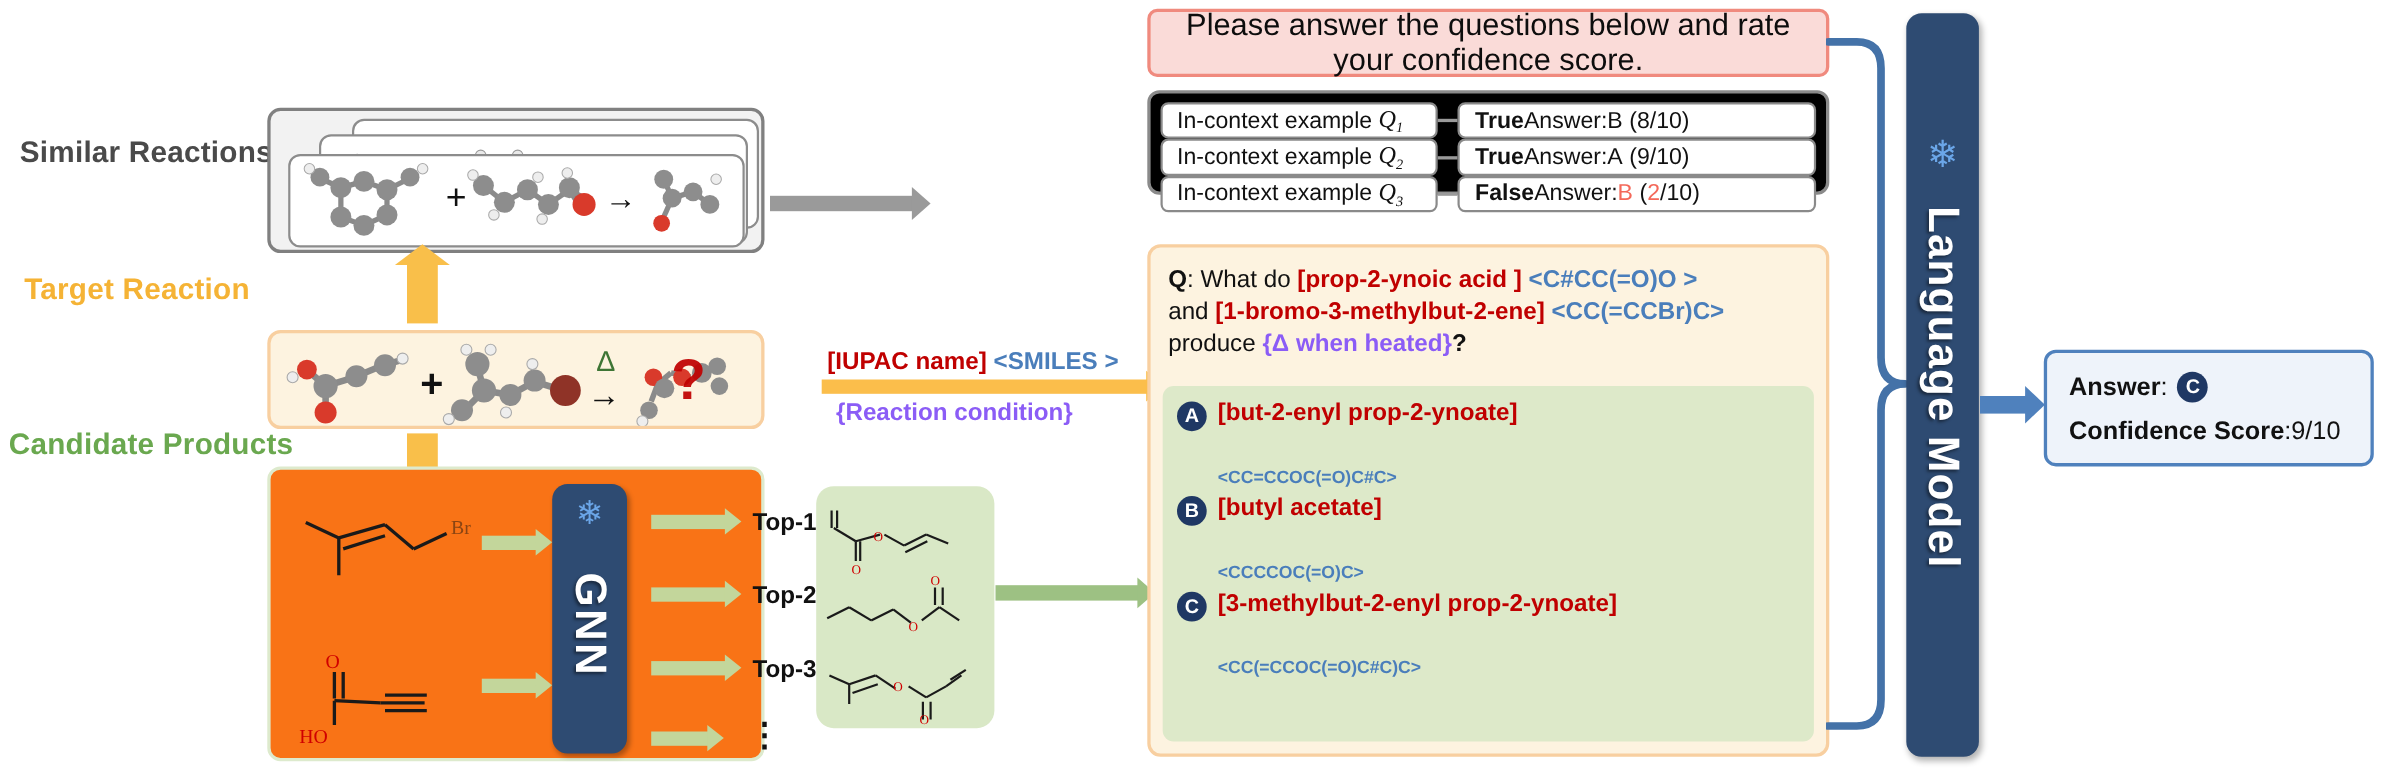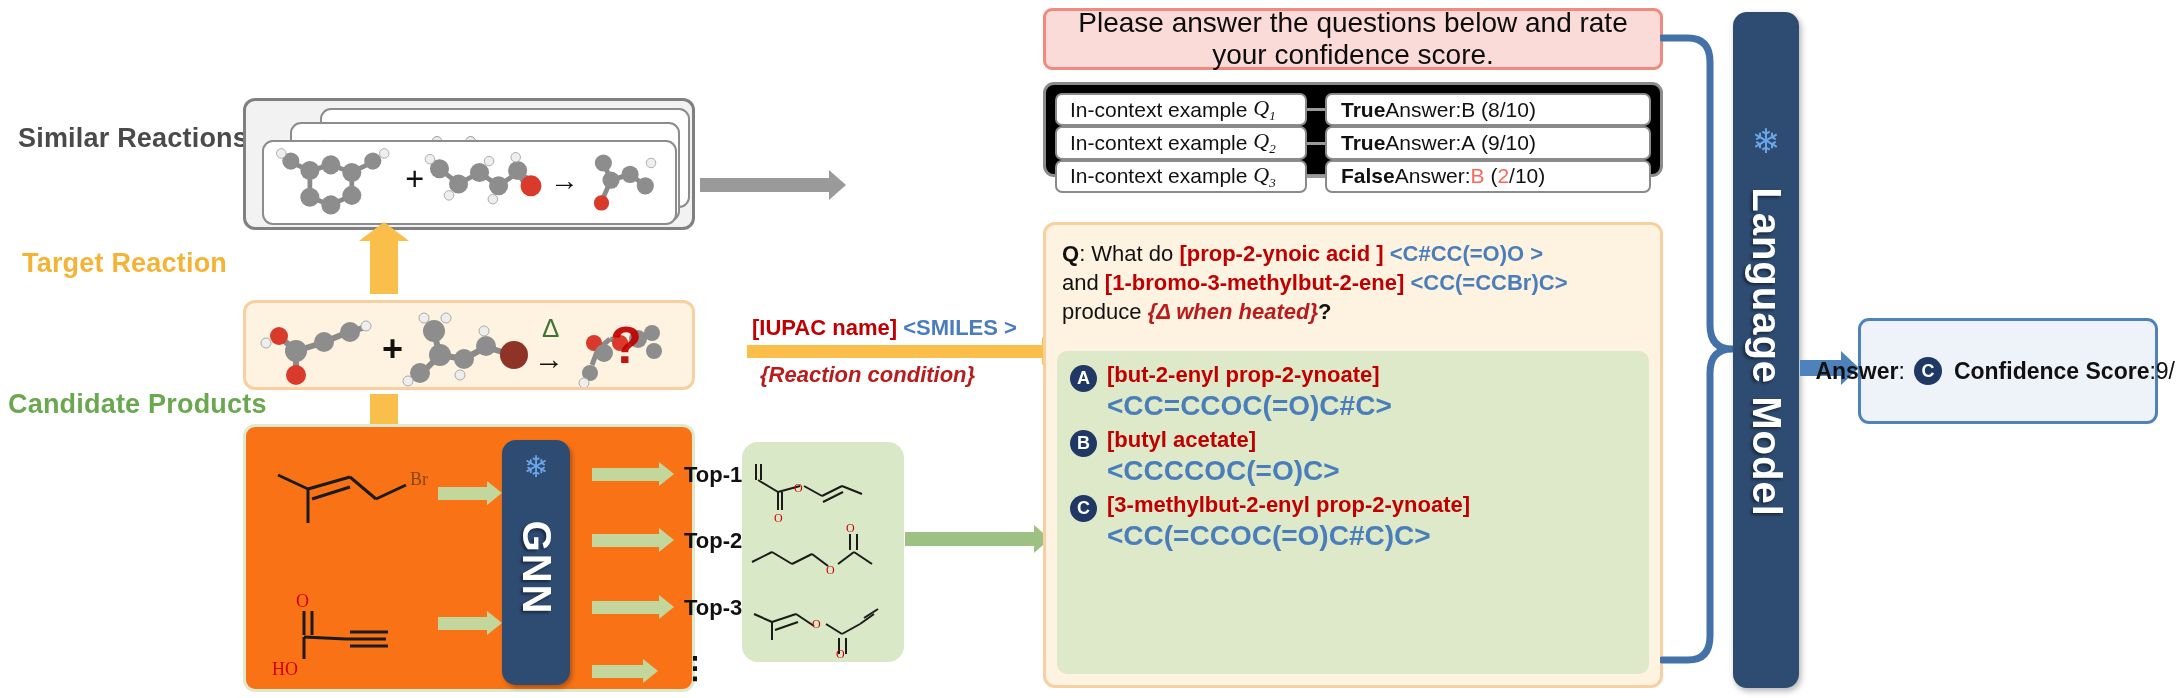--- a/index.html
+++ b/index.html
@@ -111,21 +111,21 @@
   #annot-top {
     position: absolute; left: 752px; top: 315px;
     font-size: 22px; font-weight: bold; white-space: nowrap;
   }
   #annot-bot {
     position: absolute; left: 760px; top: 362px;
     font-size: 22px; font-weight: bold; white-space: nowrap;
   }
   .c-iupac  { color: #c00000; }
   .c-smiles { color: #4a7ebb; }
-  .c-cond   { color: #b91c1c; font-style: italic; }
+  .c-cond   { color: #8b5cf6; }
 
   
   #prod-arrow {
     left: 905px; top: 532px; width: 130px; height: 14px; background: #9dc183;
   }
   #prod-arrow::after {
     content: ""; position: absolute; right: -15px; top: -7px;
     border-left: 16px solid #9dc183;
     border-top: 14px solid transparent;
     border-bottom: 14px solid transparent;
@@ -178,21 +178,21 @@
     background: #dde9c9; border-radius: 10px; padding: 11px 13px;
   }
   .opt { display: flex; align-items: flex-start; margin-bottom: 4px; }
   .opt-badge {
     width: 27px; height: 27px; min-width: 27px; border-radius: 50%;
     background: #1f3864; color: #fff; font-size: 18px; font-weight: bold;
     display: flex; align-items: center; justify-content: center;
     margin-right: 10px; margin-top: 3px;
   }
   .opt-name { font-size: 22px; font-weight: bold; color: #c00000; line-height: 1.22; }
-  .opt-smiles { font-size: 28px; font-weight: bold; color: #4a7ebb; line-height: 1.22; }
+  .opt-smiles { font-size: 16px; font-weight: bold; color: #4a7ebb; line-height: 1.22; margin-top: 36px; }
 
   
   #lm-block {
     left: 1733px; top: 12px; width: 66px; height: 676px;
     background: #2e4b72; border-radius: 14px;
     box-shadow: 2px 3px 6px rgba(0,0,0,.3);
   }
   #lm-snow {
     position: absolute; left: 0; right: 0; top: 112px;
     text-align: center; color: #6ba6e8; font-size: 34px; line-height: 1;
@@ -203,21 +203,21 @@
     color: #fff; font-weight: bold; font-size: 40px;
     letter-spacing: 1px; white-space: nowrap;
     text-shadow: 2px 2px 3px rgba(0,0,0,.45);
   }
 
   
   #answer-box {
     left: 1858px; top: 318px; width: 300px; height: 106px;
     background: #eef3fa; border: 3px solid #4f81bd; border-radius: 11px;
     padding: 14px 20px;
-    display: flex; flex-direction: row; justify-content: center; gap: 12px;
+    display: flex; flex-direction: column; justify-content: center; gap: 12px;
   }
   .ans-line { font-size: 23px; color: #111; display: flex; align-items: center; white-space: nowrap; }
   .ans-line b { font-weight: bold; }
   .ans-badge {
     width: 28px; height: 28px; border-radius: 50%;
     background: #1f3864; color: #fff; font-size: 18px; font-weight: bold;
     display: inline-flex; align-items: center; justify-content: center;
     margin-left: 9px;
   }
   #lm-out-arrow {

